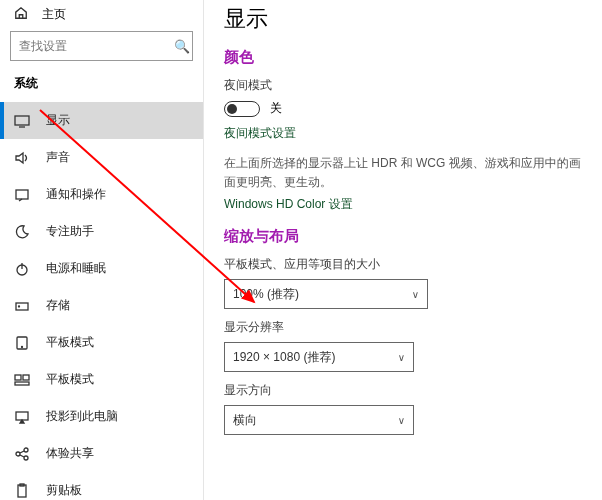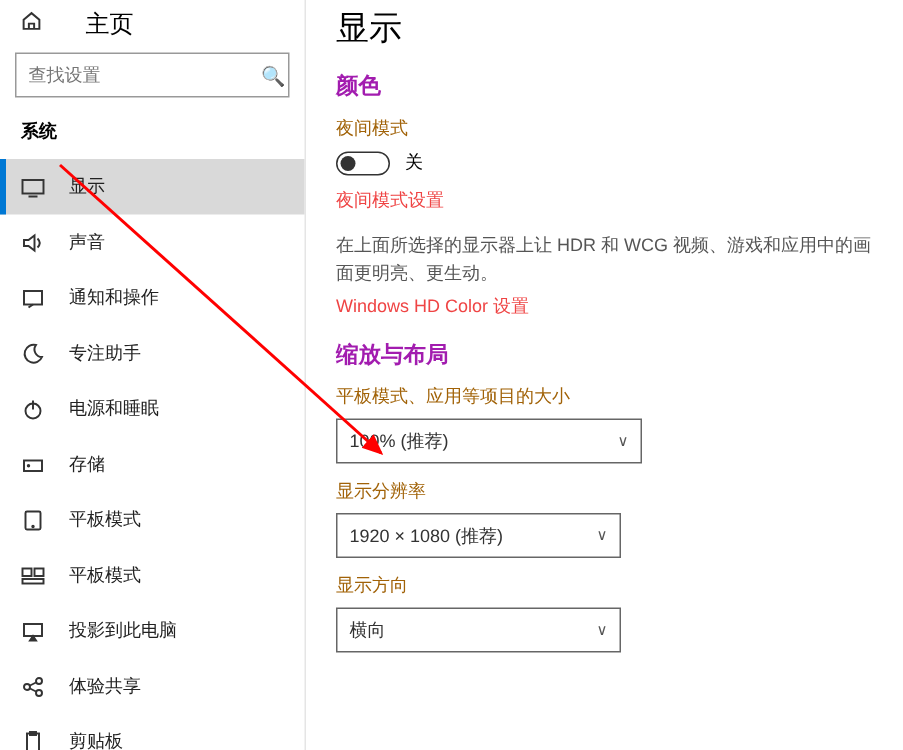--- a/index.html
+++ b/index.html
@@ -1,36 +1,36 @@
 <!DOCTYPE html>
 <html><head>
 <meta charset="utf-8">
 <style>
 * { margin: 0; padding: 0; box-sizing: border-box; font-family: "Microsoft YaHei", "Segoe UI", sans-serif; }
 body { background: #fff; width: 602px; height: 500px; overflow: hidden; position: relative; display: flex; }
 .sidebar { width: 204px; height: 100%; border-right: 1px solid #e5e5e5; display: flex; flex-direction: column; }
 .main { flex: 1; padding: 4px 20px 0 20px; overflow: hidden; }
-.home-row { display: flex; align-items: center; gap: 29px; padding: 6px 10px 8px 14px; font-size: 16px; }
+.home-row { display: flex; align-items: center; gap: 14px; padding: 6px 10px 8px 14px; font-size: 12px; }
 .search-wrap { padding: 0 10px 10px 10px; }
 .search-box { display: flex; align-items: center; border: 1px solid #999; height: 30px; padding: 0 8px; background: #fff; }
 .search-box input { border: none; outline: none; flex: 1; font-size: 12px; color: #555; background: transparent; }
 .search-box .sicon { color: #666; font-size: 13px; }
 .cat-label { font-size: 12px; font-weight: 600; padding: 4px 14px 10px 14px; }
 .nav { list-style: none; }
 .nav li { display: flex; align-items: center; gap: 16px; padding: 10px 14px; font-size: 12px; color: #222; cursor: pointer; position: relative; }
 .nav li.active { background: #d9d9d9; }
 .nav li.active::before { content: ""; position: absolute; left: 0; top: 0; bottom: 0; width: 4px; background: #0078d4; }
 .nav .icon { width: 16px; height: 16px; display: flex; align-items: center; justify-content: center; color: #333; }
 .nav .icon svg { width: 16px; height: 16px; stroke: #333; fill: none; stroke-width: 1.3; }
 .page-title { font-size: 22px; font-weight: 400; margin-bottom: 14px; }
 .section-h { font-size: 15px; font-weight: 600; margin-top: 14px; margin-bottom: 10px; color: #a21caf; }
 .section-h.hd { font-size: 15px; font-weight: 600; }
-.sub-label { font-size: 12px; color: #a16207; margin-bottom: 6px; }
+.sub-label { font-size: 12px; color: #404040; margin-bottom: 6px; }
 .desc { font-size: 12px; color: #555; line-height: 1.6; margin-bottom: 4px; }
-.link { font-size: 12px; color: #ef4444; margin-bottom: 12px; display: block; cursor: pointer; }
+.link { font-size: 12px; color: #14532d; margin-bottom: 12px; display: block; cursor: pointer; }
 .toggle-row { display: flex; align-items: center; gap: 10px; margin-bottom: 8px; }
 .toggle { width: 36px; height: 16px; border: 1px solid #333; border-radius: 8px; position: relative; cursor: pointer; }
 .toggle::after { content: ""; width: 10px; height: 10px; background: #333; border-radius: 50%; position: absolute; left: 2px; top: 2px; }
 .toggle-state { font-size: 12px; }
 .select { border: 1px solid #666; height: 30px; width: 204px; padding: 0 8px; display: flex; align-items: center; justify-content: space-between; font-size: 12px; color: #333; cursor: pointer; margin-bottom: 10px; }
 .select.wide { width: 190px; gap: 10px; }
 .select .chev { font-size: 10px; color: #555; }
 .home-icon svg { width: 14px; height: 14px; stroke: #333; fill: none; stroke-width: 1.5; }
 .annotation-arrow { position: absolute; left: 34px; top: 106px; pointer-events: none; z-index: 50; }
 </style>

